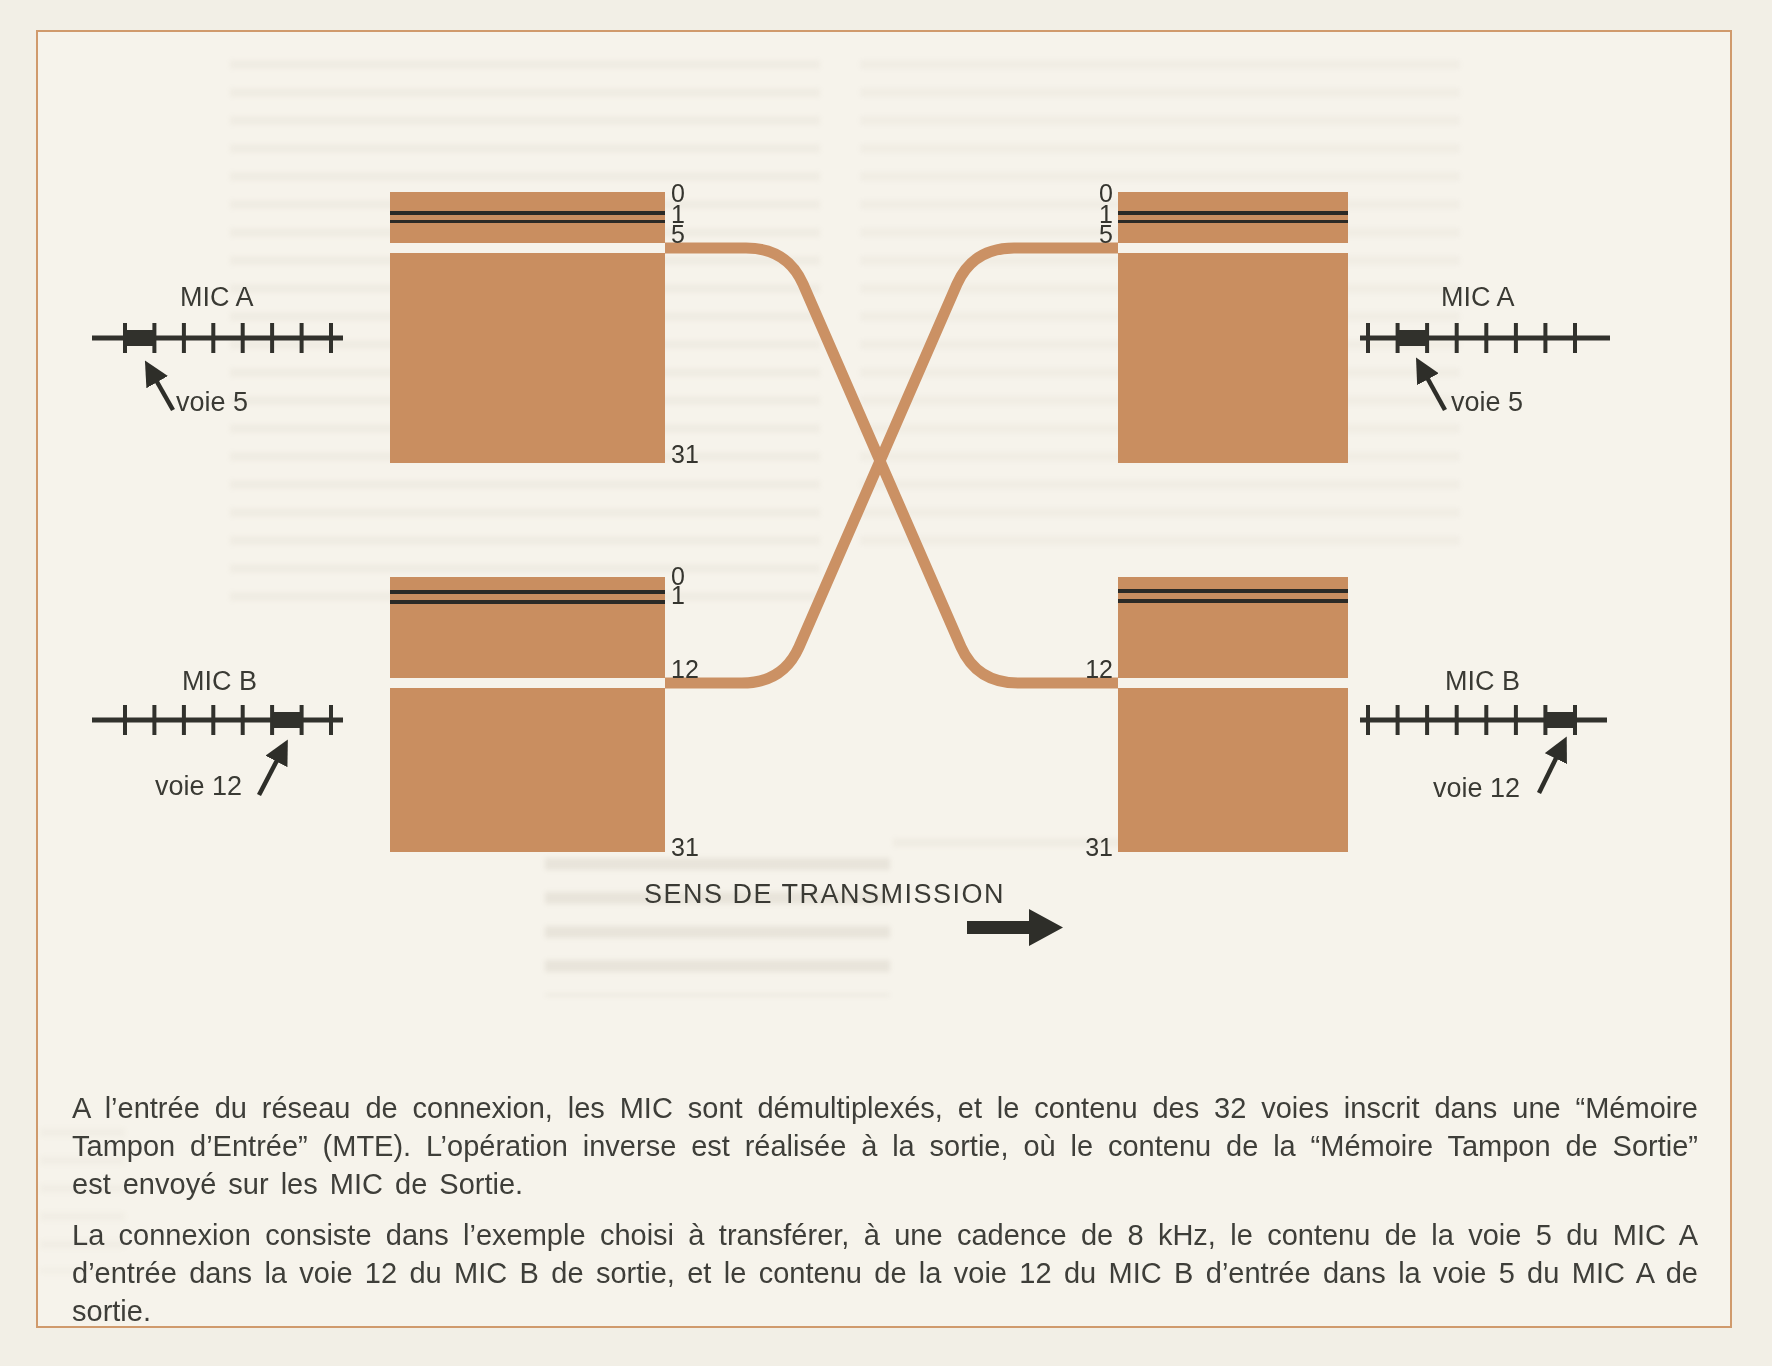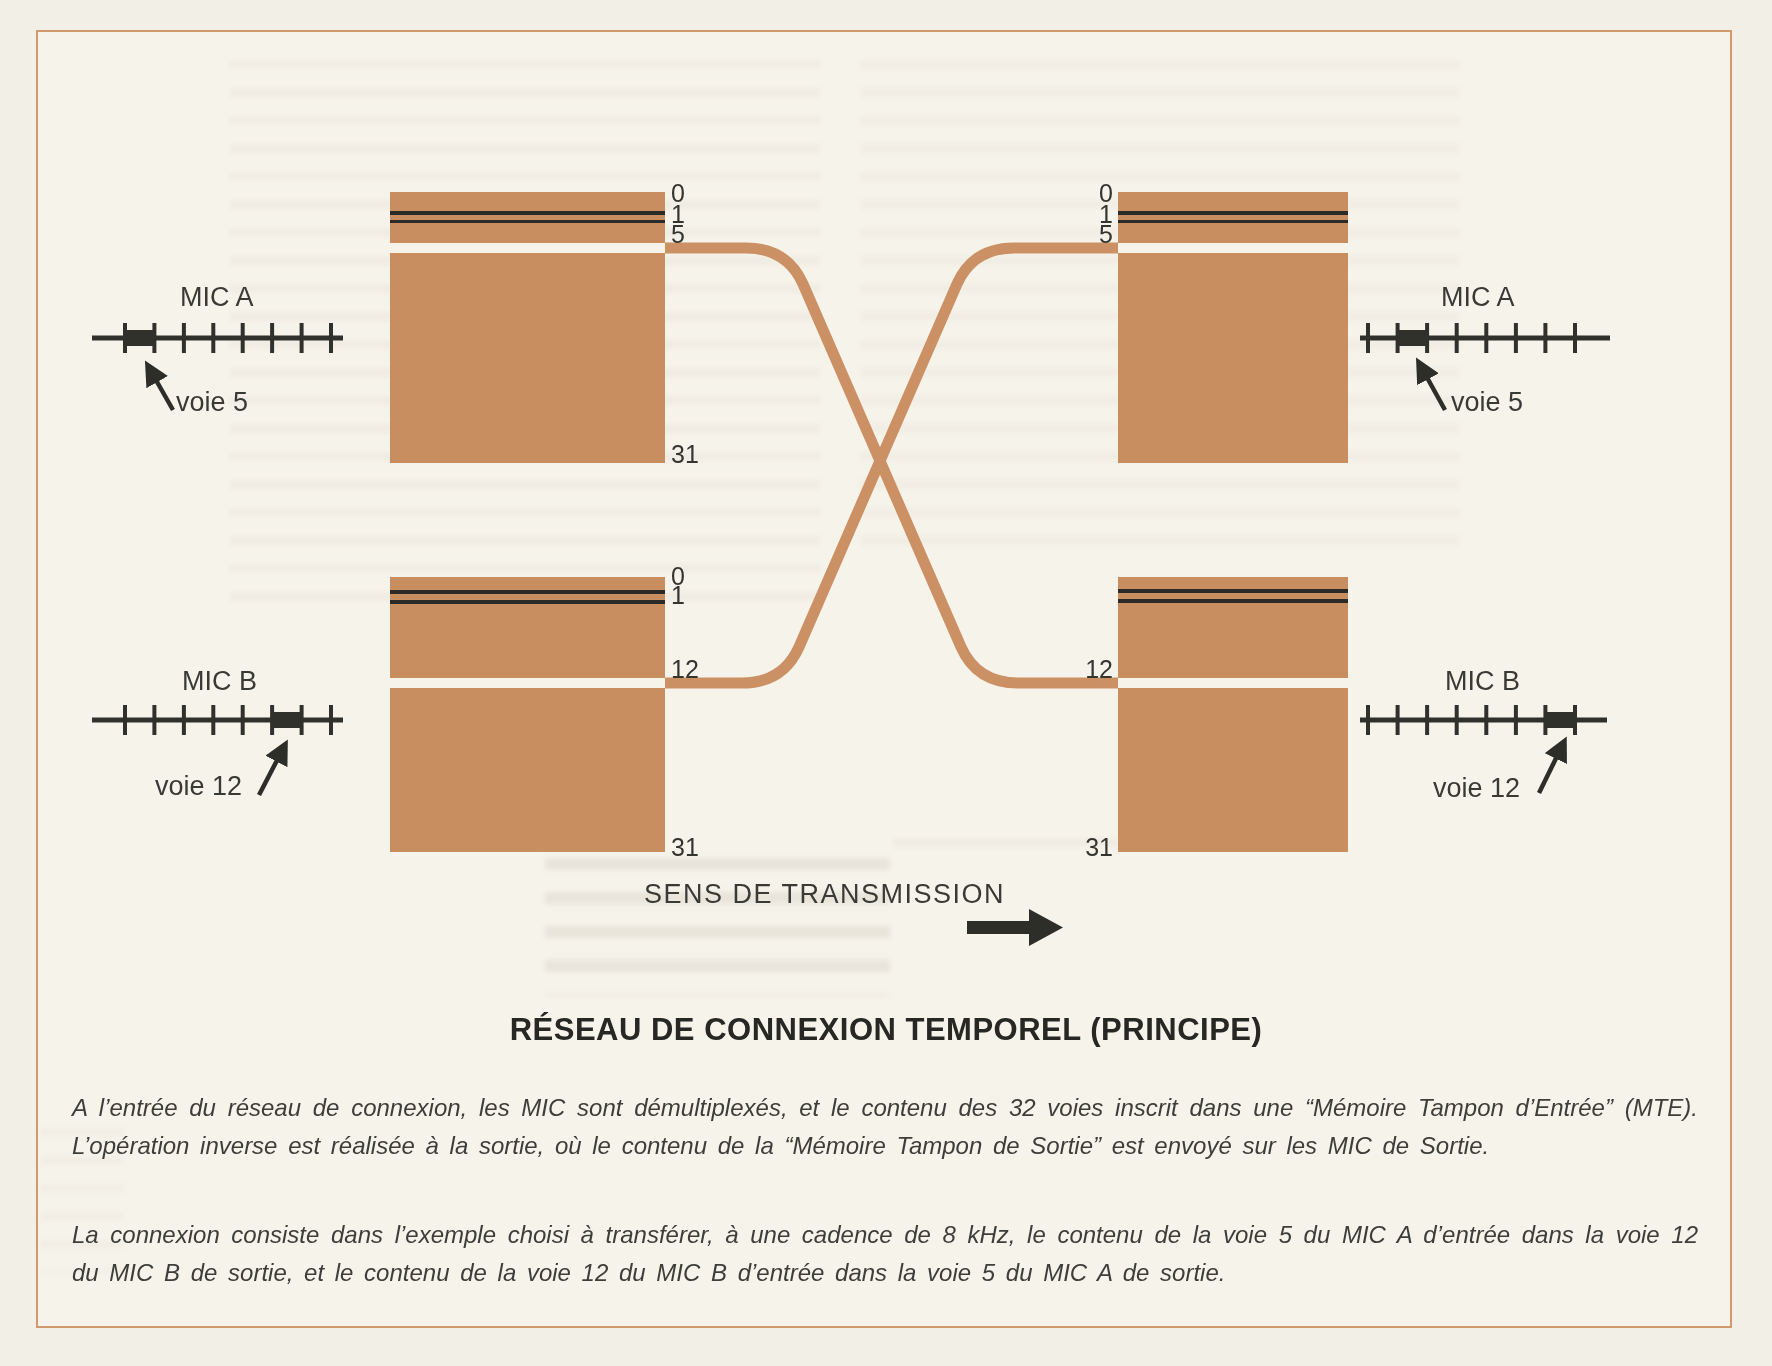--- a/index.html
+++ b/index.html
@@ -33,21 +33,21 @@
   #trans-label{
     position:absolute; left:644px; top:879px; font-size:27px; letter-spacing:1.5px;
     color:#3a3a34; white-space:nowrap;
   }
   #fig-title{
     position:absolute; left:0; top:1012px; width:1772px; text-align:center;
     font-size:31px; font-weight:bold; letter-spacing:.5px; color:#272724;
   }
   .body-par{
     position:absolute; left:72px; width:1626px; margin:0;
-    font-size:24px; font-style:italic; line-height:38px; color:#3e3e39;
+    font-size:29px; line-height:38px; color:#3e3e39;
     text-align:justify; word-spacing:4px;
   }
 </style>
 </head>
 <body>
 
 <div id="page">
   <div id="frame"></div>
 
   <div class="ghost ghost-lines" style="left:230px; top:60px; width:590px; height:560px;"></div>
@@ -168,16 +168,15 @@
   <div class="dlabel" style="left:176px;  top:388px;">voie 5</div>
   <div class="dlabel" style="left:182px;  top:667px;">MIC B</div>
   <div class="dlabel" style="left:155px;  top:772px;">voie 12</div>
   <div class="dlabel" style="left:1441px; top:283px;">MIC A</div>
   <div class="dlabel" style="left:1451px; top:388px;">voie 5</div>
   <div class="dlabel" style="left:1445px; top:667px;">MIC B</div>
   <div class="dlabel" style="left:1433px; top:774px;">voie 12</div>
 
   <div id="trans-label">SENS DE TRANSMISSION</div>
 
-  <div id="fig-title">RÉSEAU DE CONNEXION TEMPOREL (PRINCIPE)</div>
   <p class="body-par" style="top:1089px;">A l’entrée du réseau de connexion, les MIC sont démultiplexés, et le contenu des 32 voies inscrit dans une “Mémoire Tampon d’Entrée” (MTE). L’opération inverse est réalisée à la sortie, où le contenu de la “Mémoire Tampon de Sortie” est envoyé sur les MIC de Sortie.</p>
   <p class="body-par" style="top:1216px;">La connexion consiste dans l’exemple choisi à transférer, à une cadence de 8 kHz, le contenu de la voie 5 du MIC A d’entrée dans la voie 12 du MIC B de sortie, et le contenu de la voie 12 du MIC B d’entrée dans la voie 5 du MIC A de sortie.</p>
 </div>
 
 </body></html>

